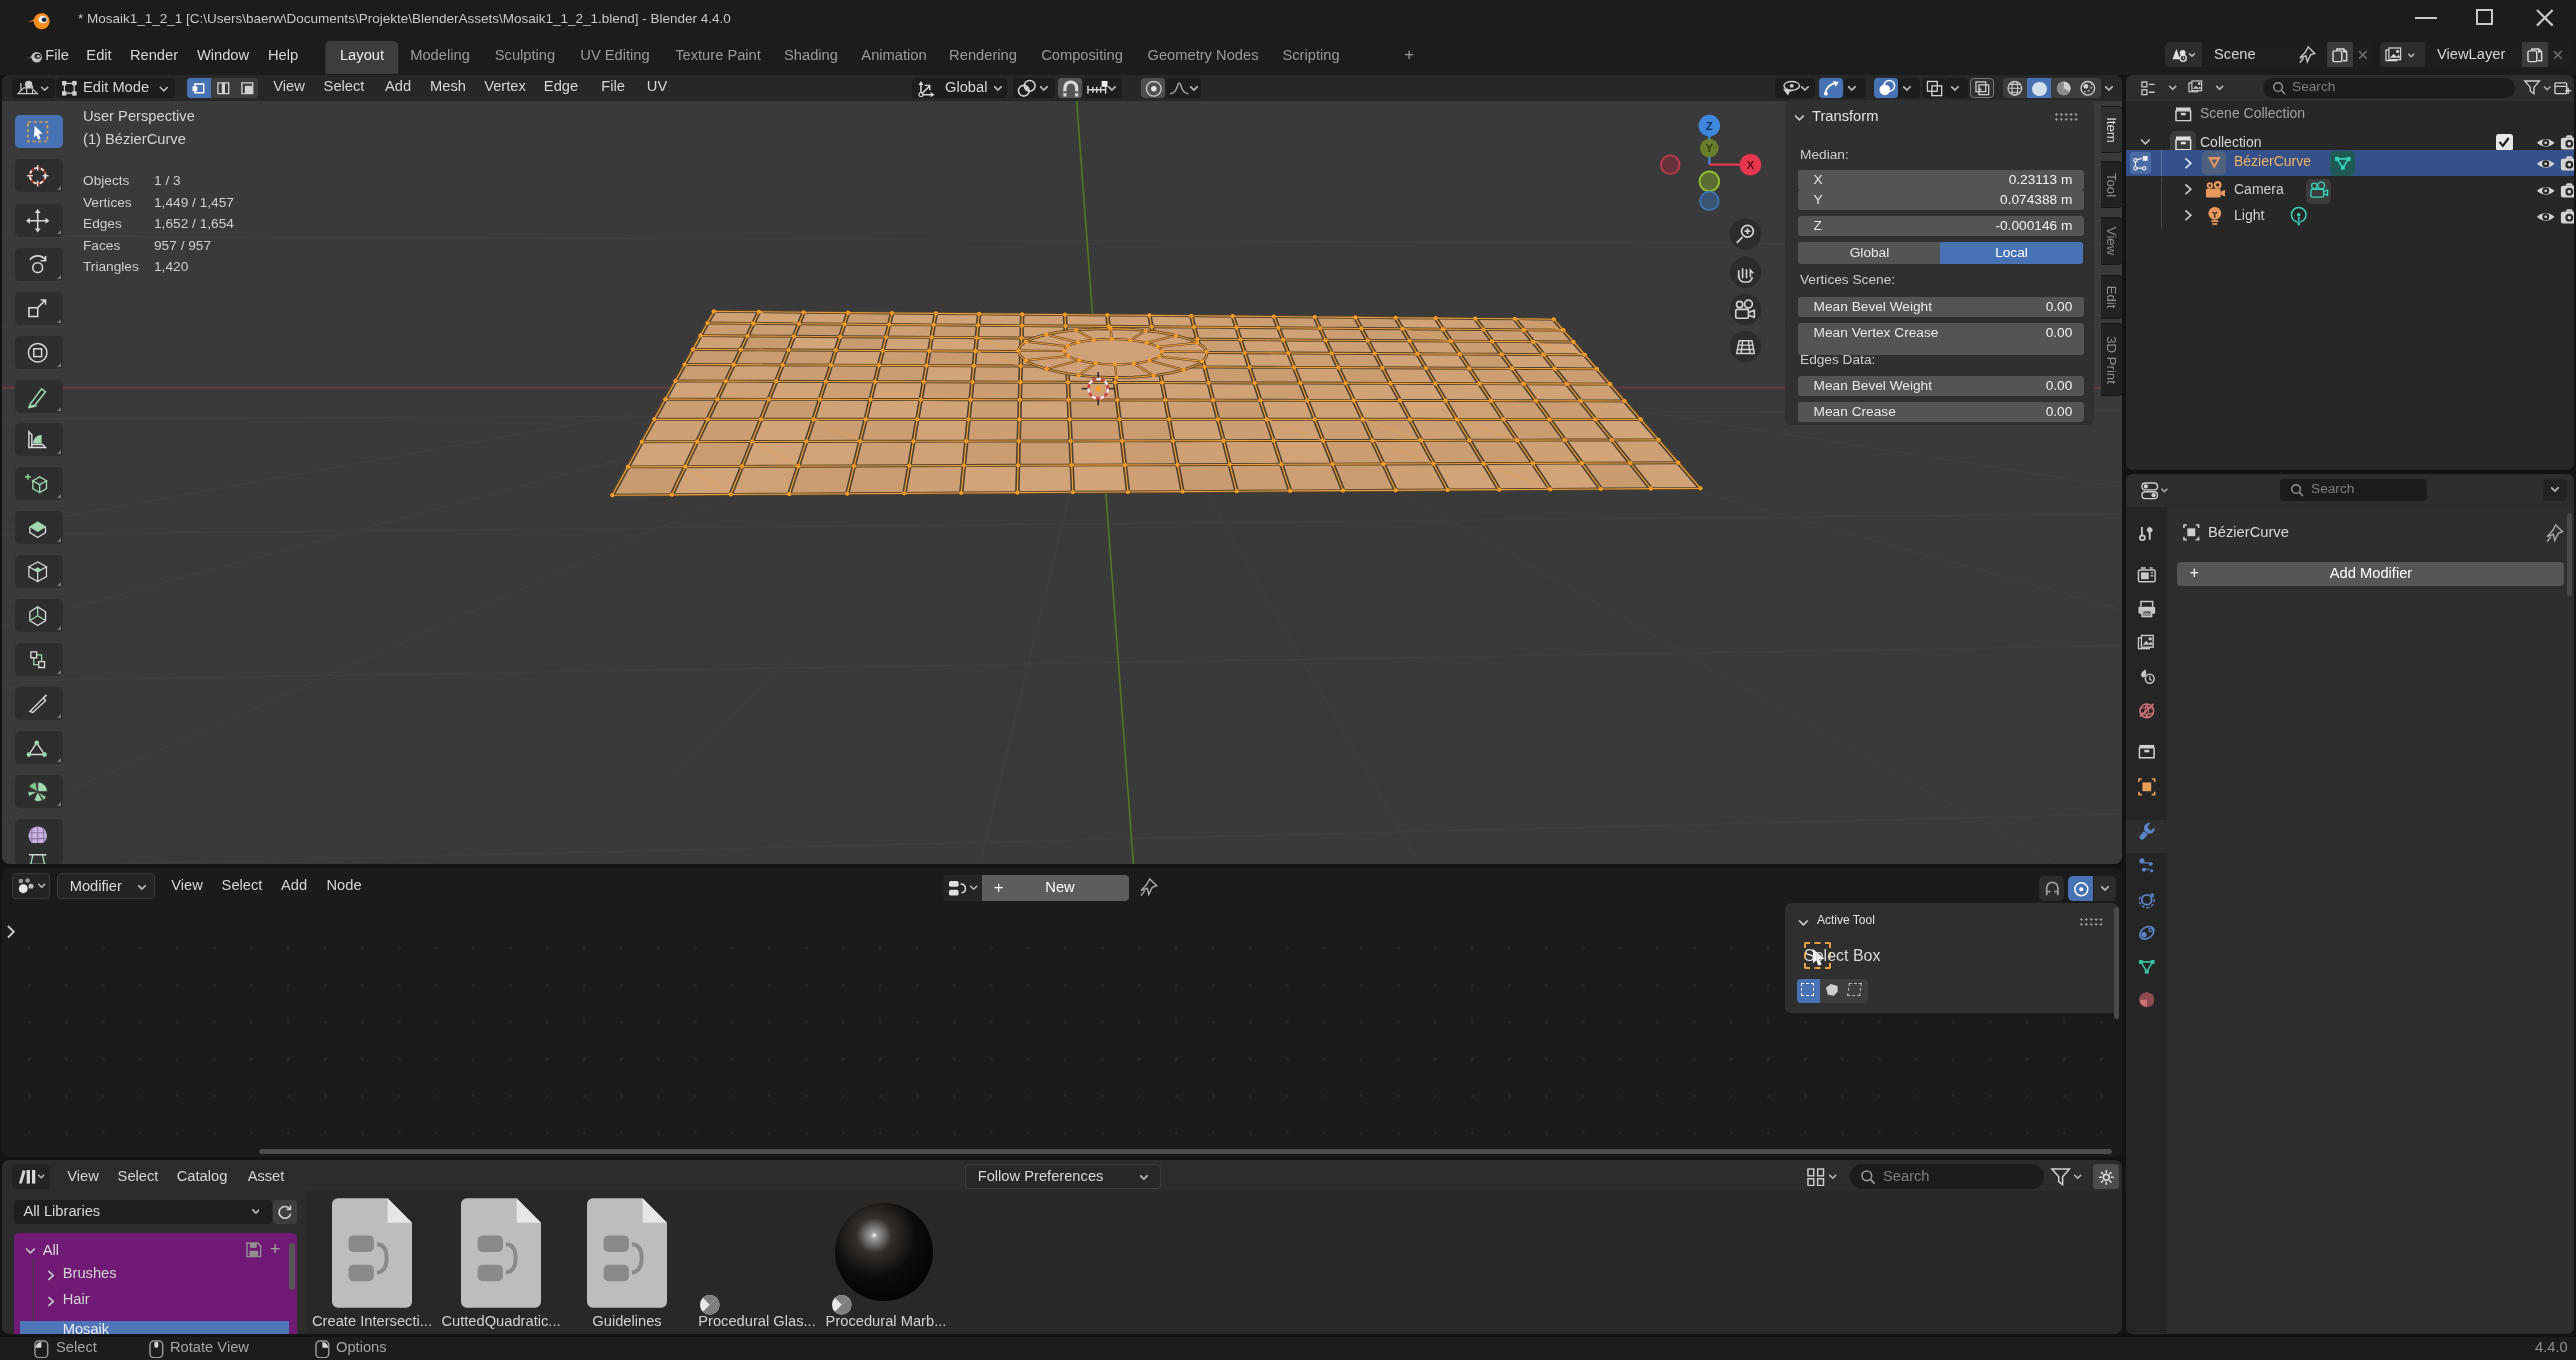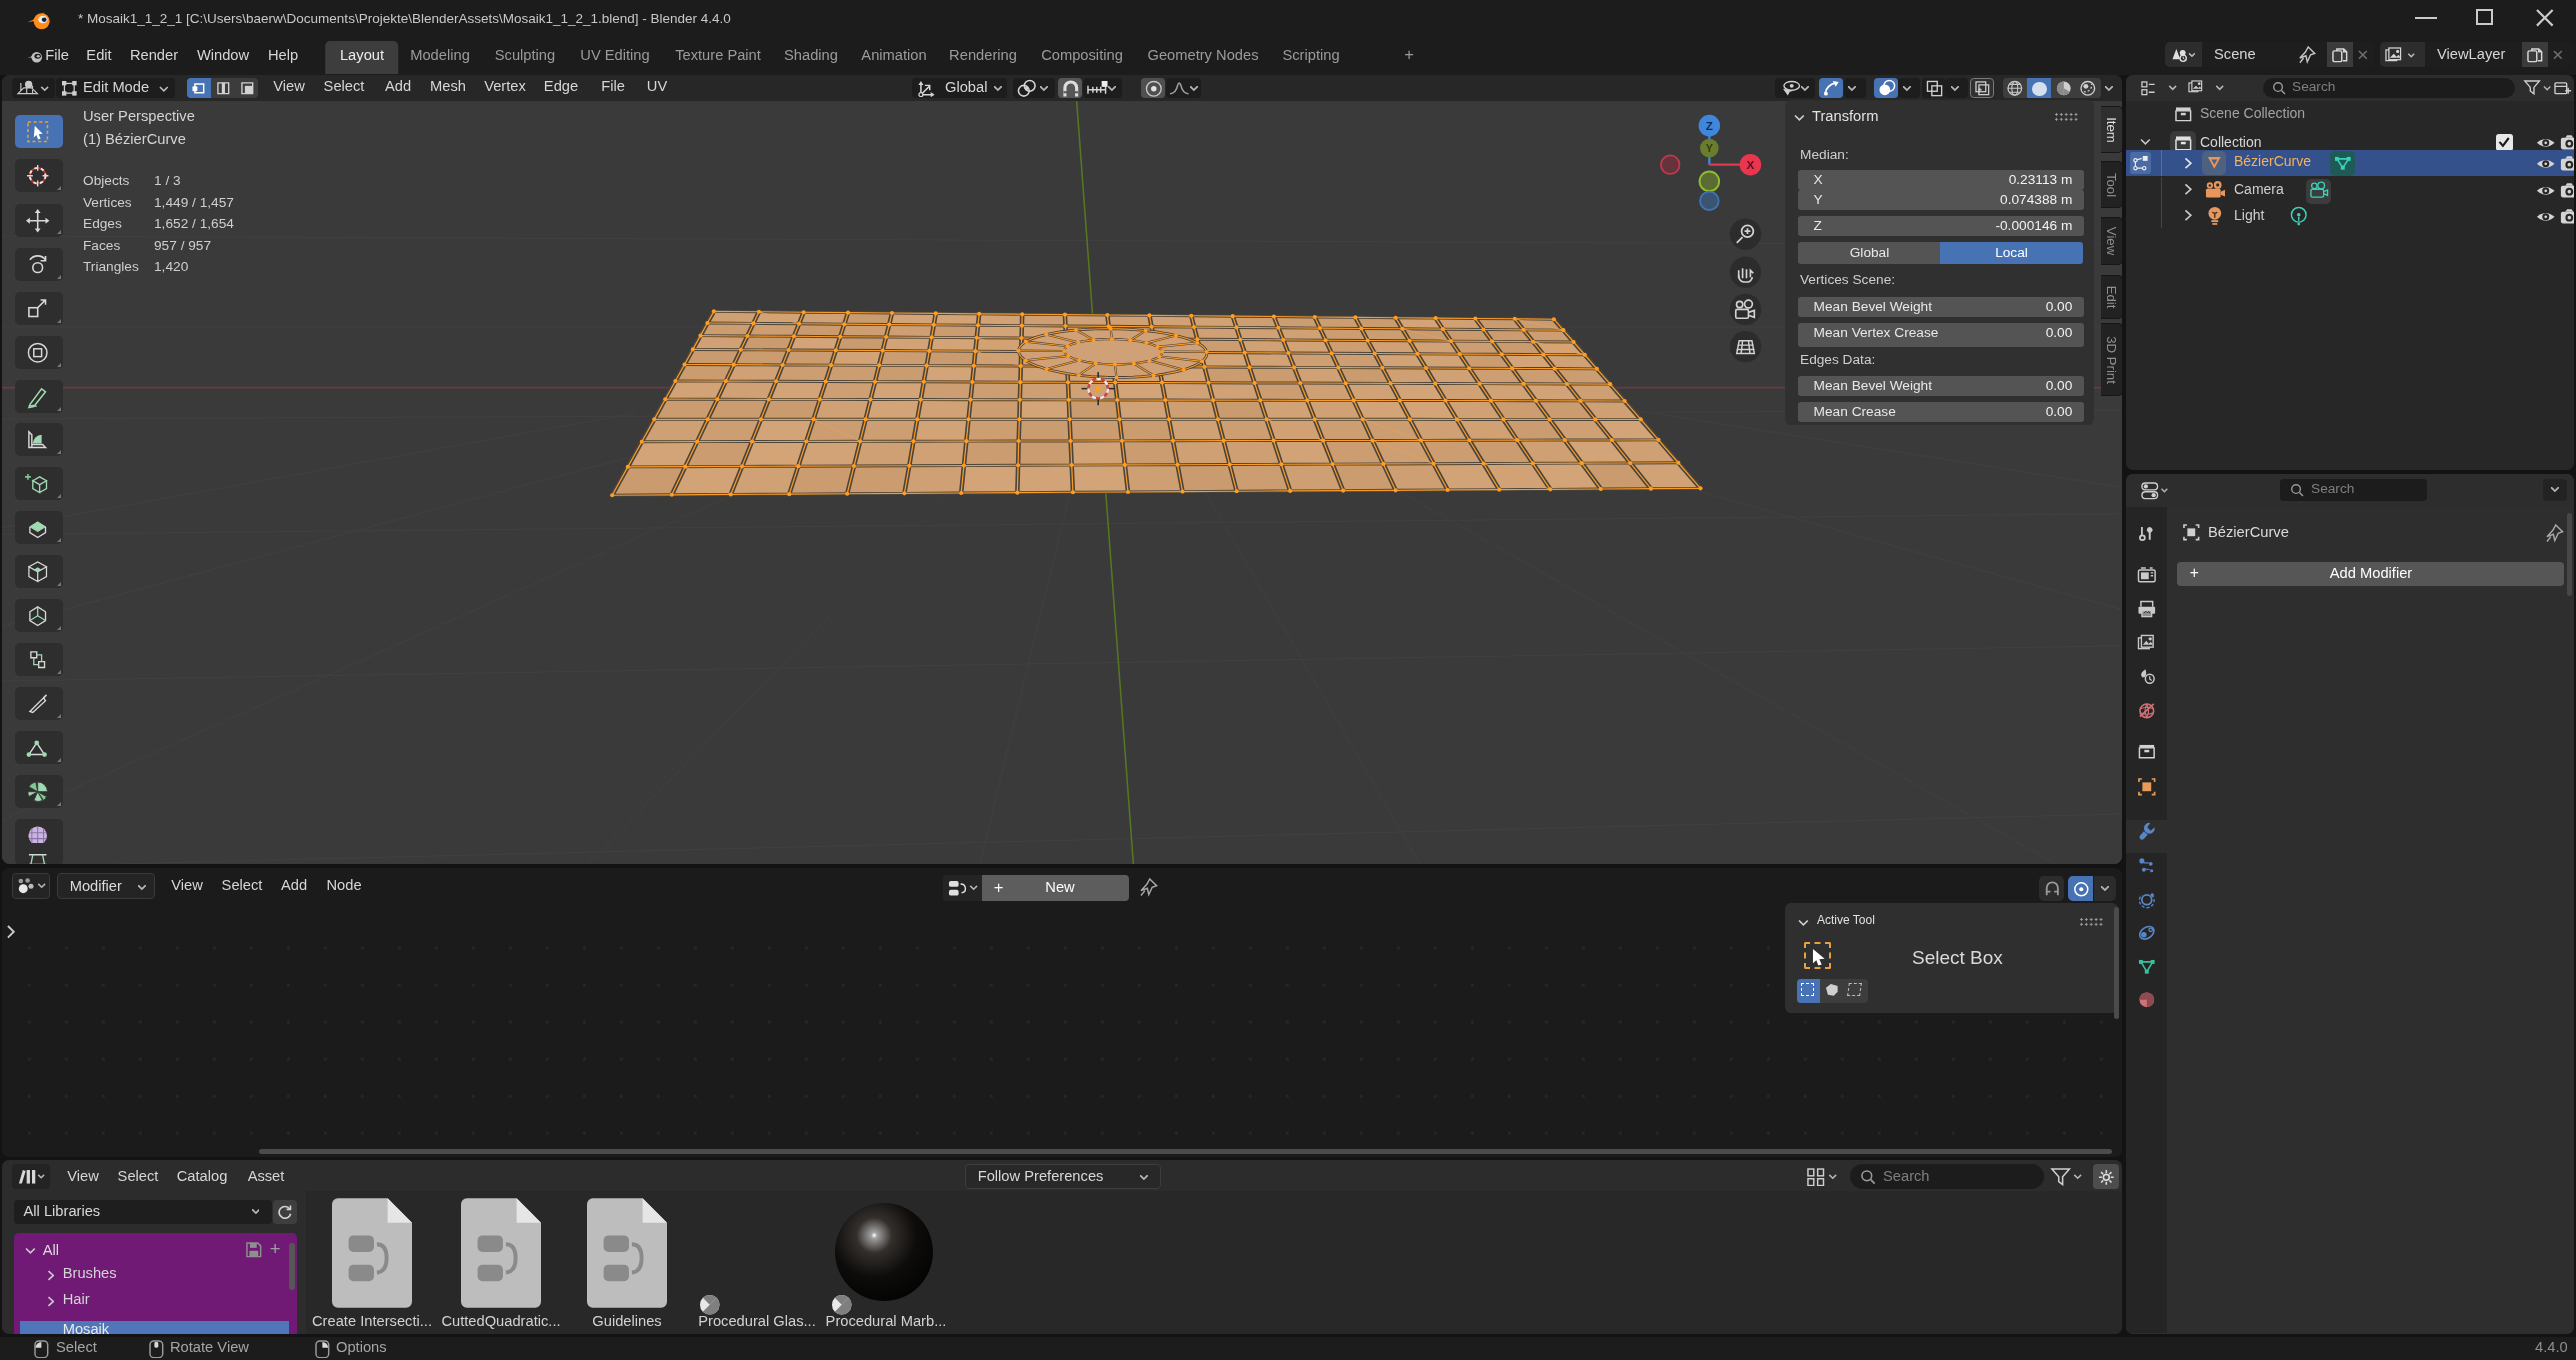--- a/index.html
+++ b/index.html
@@ -1039,21 +1039,21 @@
       <div class="a" style="left:15.6px;top:2px;color:#e8e8e8;font-size:13.7px">Z</div>
       <div class="a" style="right:11.7px;top:2px;color:#f2f2f2;font-size:13.7px">-0.000146 m</div>
     </div>
 <div class="a" style="left:1796px;top:167px;width:143px;height:21.5px;background:#545454;border-radius:2.9px 0 0 2.9px;color:#e8e8e8;font-size:13.7px;text-align:center;line-height:21.5px">Global</div>
 <div class="a" style="left:1938px;top:167px;width:143px;height:21.5px;background:#4772b3;border-radius:0 2.9px 2.9px 0;color:#fff;font-size:13.7px;text-align:center;line-height:21.5px">Local</div>
 <div class="a" style="left:1798px;top:197px;color:#cfcfcf;font-size:13.7px">Vertices Scene:</div>
 <div class="a" style="left:1796px;top:222px;width:286px;height:19.6px;background:#545454;border-radius:2.9px">
       <div class="a" style="left:15.6px;top:2px;color:#e8e8e8;font-size:13.7px">Mean Bevel Weight</div>
       <div class="a" style="right:11.7px;top:2px;color:#f2f2f2;font-size:13.7px">0.00</div>
     </div>
-<div class="a" style="left:1796px;top:248px;width:286px;height:24px;background:#545454;border-radius:2.9px">
+<div class="a" style="left:1796px;top:248px;width:286px;height:32px;background:#545454;border-radius:2.9px">
       <div class="a" style="left:15.6px;top:2px;color:#e8e8e8;font-size:13.7px">Mean Vertex Crease</div>
       <div class="a" style="right:11.7px;top:2px;color:#f2f2f2;font-size:13.7px">0.00</div>
     </div>
 <div class="a" style="left:1798px;top:277px;color:#cfcfcf;font-size:13.7px">Edges Data:</div>
 <div class="a" style="left:1796px;top:301px;width:286px;height:19.6px;background:#545454;border-radius:2.9px">
       <div class="a" style="left:15.6px;top:2px;color:#e8e8e8;font-size:13.7px">Mean Bevel Weight</div>
       <div class="a" style="right:11.7px;top:2px;color:#f2f2f2;font-size:13.7px">0.00</div>
     </div>
 <div class="a" style="left:1796px;top:327px;width:286px;height:19.6px;background:#545454;border-radius:2.9px">
       <div class="a" style="left:15.6px;top:2px;color:#e8e8e8;font-size:13.7px">Mean Crease</div>
@@ -1135,21 +1135,21 @@
  <div class="a" style="left:1783px;top:35px;width:333px;height:110px;background:rgba(48,48,48,0.96);border-radius:5.9px"></div>
  <svg class="a" style="left:1796px;top:51px" width="10.8" height="7.8" viewBox="0 0 11 8">
       <path d="M1 1.5 l4.5 4.5 L10 1.5" fill="none" stroke="#d0d0d0" stroke-width="1.7"></path>
     </svg>
  <div class="a" style="left:1815px;top:45px;color:#e2e2e2;font-size:12px">Active Tool</div>
  <div class="a" style="left:2077px;top:49px;width:25.4px;height:9.8px;background-image:radial-gradient(circle,#9a9a9a 1.1px,transparent 1.2px);background-size:4.9px 4.9px"></div>
  <div class="a" style="left:1802px;top:74px;width:27px;height:27px;border:2px dashed #e8a13d;border-radius:2px"></div>
  <svg class="a" style="left:1809px;top:80px" width="15.6" height="17.6" viewBox="0 0 16 18">
       <path d="M2 1 L14 11 L8.5 11.5 L11 17 L7.5 18 L5.5 12.5 L2 15.5 Z" fill="#fff"></path>
     </svg>
- <div class="a" style="left:1910px;top:79px;color:#dadada;font-size:19px">Select Box</div>
+ <div class="a" style="left:1802px;top:79px;color:#dadada;font-size:16px">Select Box</div>
  <div class="a" style="left:1795px;top:111px;width:23.5px;height:23.5px;background:#4772b3;border-radius:3.9px 0 0 3.9px"></div>
  <div class="a" style="left:1799px;top:115px;width:12.7px;height:12.7px;border:1.6px dashed #fff"></div>
  <div class="a" style="left:1818px;top:111px;width:23.5px;height:23.5px;background:#3d3d3d"></div>
  <svg class="a" style="left:1822px;top:114px" width="15.6" height="15.6" viewBox="0 0 16 16">
       <path d="M2 6 l5 -4 7 2 v6 l-4 4 -6 -1 z" fill="#cfcfcf"></path>
     </svg>
  <div class="a" style="left:1842px;top:111px;width:23.5px;height:23.5px;background:#3d3d3d;border-radius:0 3.9px 3.9px 0"></div>
  <div class="a" style="left:1846px;top:115px;width:12.7px;height:12.7px;border:1.6px dashed #bdbdbd;transform:skewX(-8deg)"></div>
 
  <div class="a" style="left:257px;top:281px;width:1853px;height:4.9px;background:#4b4b4b;border-radius:2.9px"></div>

